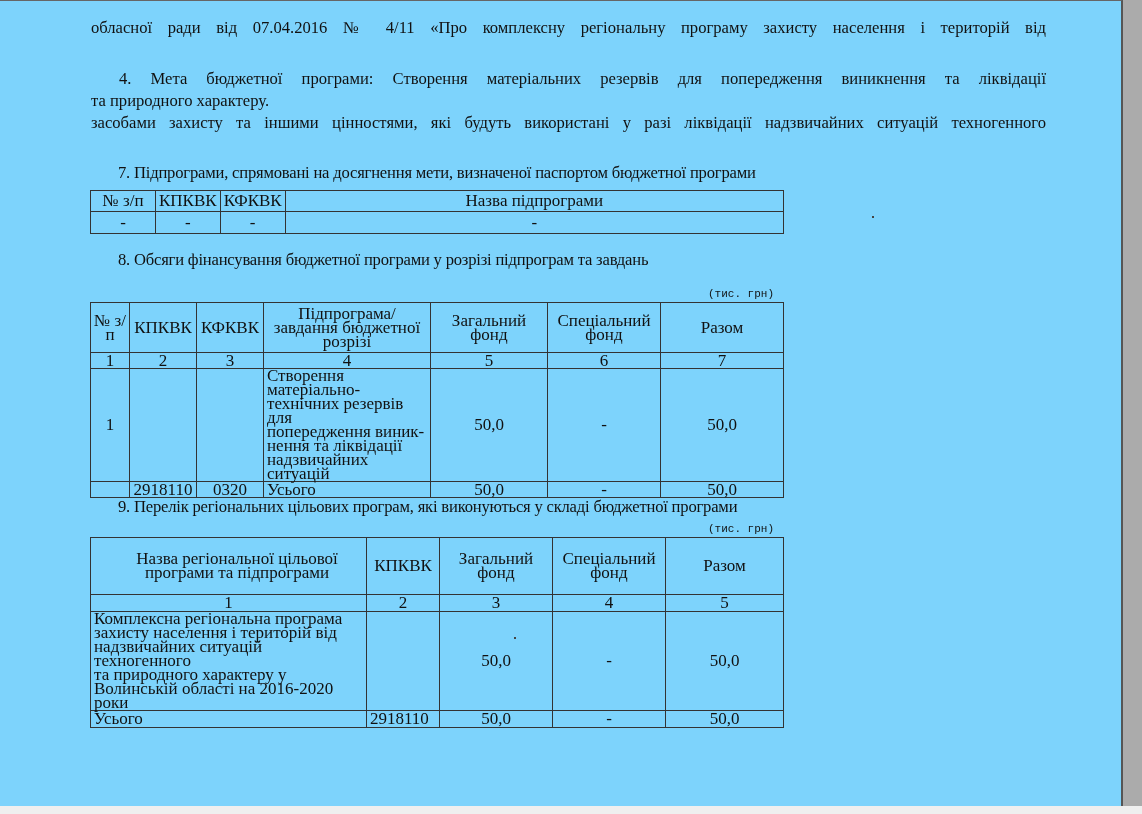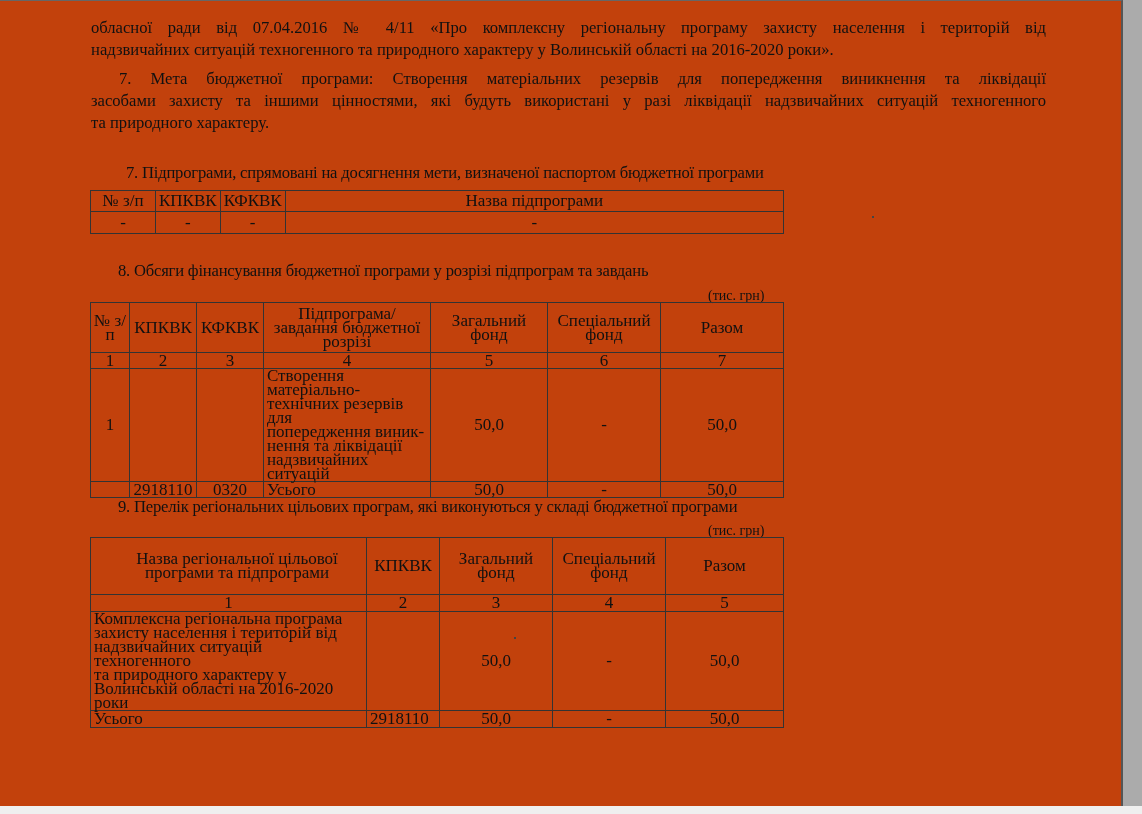--- a/index.html
+++ b/index.html
@@ -6,21 +6,21 @@
     body {
       width: 1142px; height: 814px; overflow: hidden;
       background: #ababab;
       font-family: "Liberation Serif", "DejaVu Serif", serif;
       color: #111;
       position: relative;
     }
     .page {
       position: absolute; left: 0; top: 0;
       width: 1123px; height: 806px;
-      background: #c2410c;
+      background: #7dd3fc;
       border-top: 1px solid #666;
       border-right: 2px solid #555;
       box-sizing: border-box;
     }
     .bottom-strip {
       position: absolute; left: 0; top: 806px; width: 1142px; height: 8px;
       background: #efefef;
     }
     .para {
       position: absolute; left: 91px; width: 955px;
@@ -29,21 +29,21 @@
     }
     .para .line { display: block; text-align: justify; text-align-last: justify; white-space: nowrap; }
     .para .line.last { text-align-last: left; }
     .indent { padding-left: 28px; }
     .heading {
       position: absolute; font-size: 16.6px; line-height: 20px;
       font-family: "Liberation Serif", serif;
       letter-spacing: -0.2px;
     }
     .unit {
-      position: absolute; font-size: 14px;
+      position: absolute; font-size: 11px; font-family: Liberation Mono, monospace;
     }
     table.doc {
       position: absolute;
       border-collapse: collapse;
       font-size: 17px;
       line-height: 14px;
     }
     table.doc td {
       border: 1px solid #333;
       padding: 0 3px;
@@ -53,49 +53,48 @@
     table.doc td.left { text-align: left; }
     .speck { position: absolute; width: 2px; height: 2px; background: #444; }
   </style>
 </head>
 <body>
 
 <div class="page">
 
   <div class="para" style="top:16px;">
     <span class="line">обласної ради від 07.04.2016 № 4/11 «Про комплексну регіональну програму захисту населення і територій від</span>
-    <span class="line last">надзвичайних ситуацій техногенного та природного характеру у Волинській області на 2016-2020 роки».</span>
   </div>
 
   <div class="para" style="top:67px;">
-    <span class="line indent">7. Мета бюджетної програми: Створення матеріальних резервів для попередження виникнення та ліквідації</span>
+    <span class="line indent">4. Мета бюджетної програми: Створення матеріальних резервів для попередження виникнення та ліквідації</span>
+    <span class="line last">та природного характеру.</span>
     <span class="line">засобами захисту та іншими цінностями, які будуть використані у разі ліквідації надзвичайних ситуацій техногенного</span>
-    <span class="line last">та природного характеру.</span>
   </div>
 
-  <div class="heading" style="left:118px; top:162px;margin-left:8px;">7. Підпрограми, спрямовані на досягнення мети, визначеної паспортом бюджетної програми</div>
+  <div class="heading" style="left:118px; top:162px;">7. Підпрограми, спрямовані на досягнення мети, визначеної паспортом бюджетної програми</div>
   <table class="doc" style="left:90px; top:189px; width:694px;">
     <tbody>
         <tr style="height:21px;">
       <td style="width:58px;">№ з/п</td>
       <td style="width:53px;">КПКВК</td>
       <td style="width:53px;">КФКВК</td>
       <td>Назва підпрограми</td>
     </tr>
     <tr style="height:22px;">
       <td>-</td>
       <td>-</td>
       <td>-</td>
       <td>-</td>
     </tr>
   </tbody>
     </table>
   <div class="speck" style="left:872px; top:215px;"></div>
 
-  <div class="heading" style="left:118px; top:260px;">8. Обсяги фінансування бюджетної програми у розрізі підпрограм та завдань</div>
+  <div class="heading" style="left:118px; top:249px;">8. Обсяги фінансування бюджетної програми у розрізі підпрограм та завдань</div>
   <div class="unit" style="left:708px; top:287px;">(тис. грн)</div>
   <table class="doc" style="left:90px; top:301px; width:694px;">
     <tbody>
         <tr style="height:50px;">
       <td style="width:32px;">№ з/п</td>
       <td style="width:60px;">КПКВК</td>
       <td style="width:60px;">КФКВК</td>
       <td style="width:160px;">Підпрограма/завдання бюджетної розрізі</td>
       <td style="width:110px;">Загальний фонд</td>
       <td style="width:106px;">Спеціальний фонд</td>

